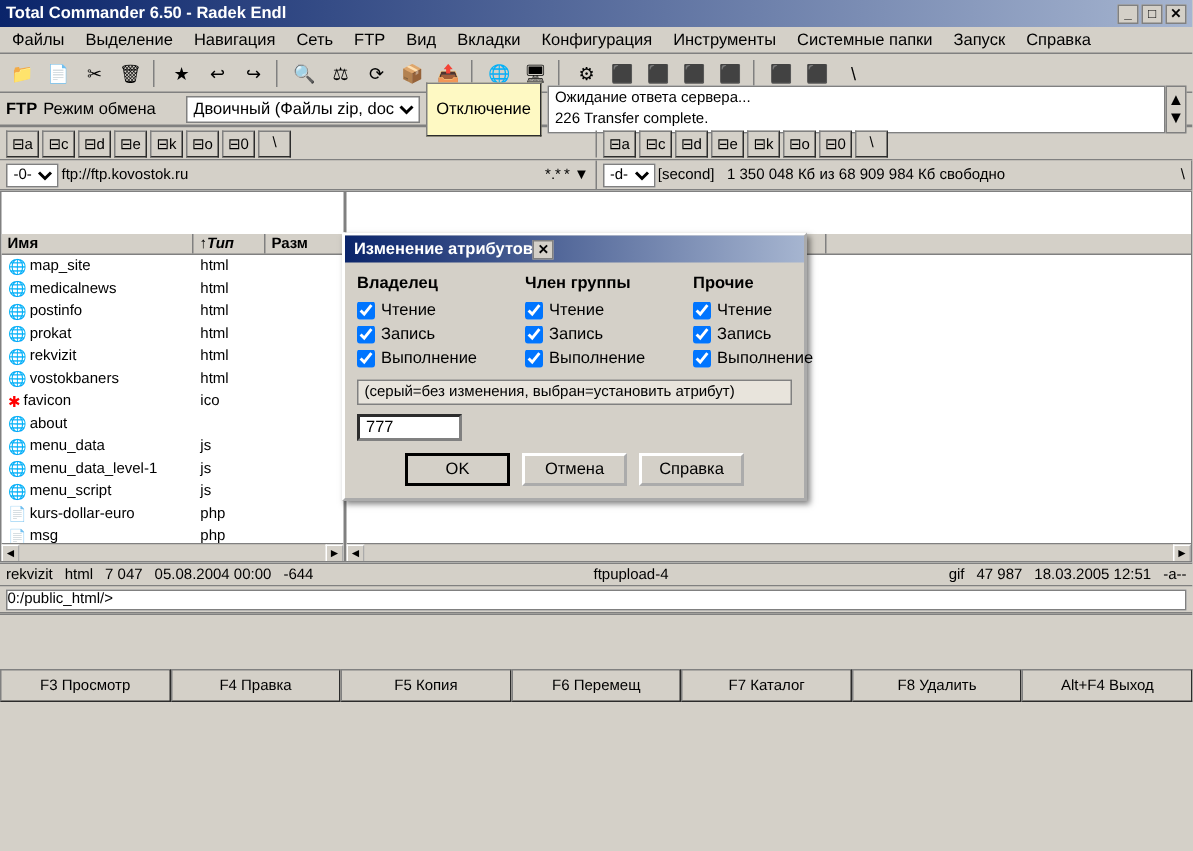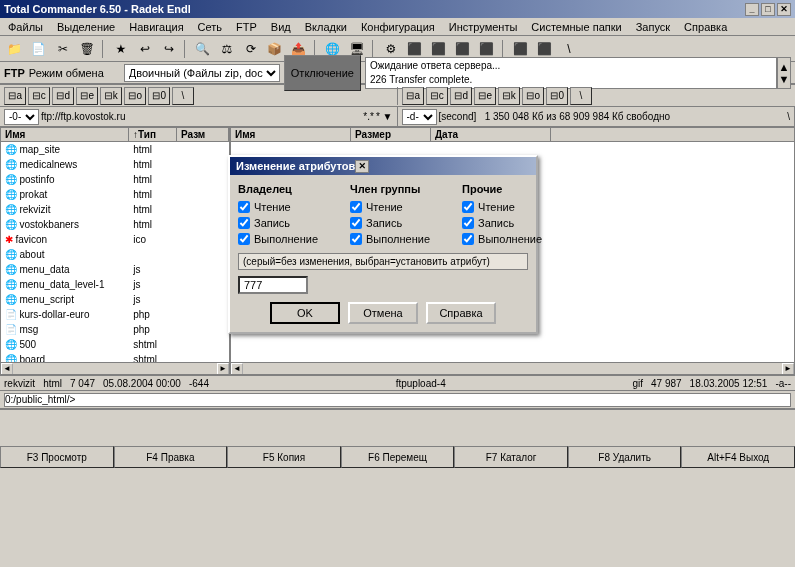--- a/index.html
+++ b/index.html
@@ -98,21 +98,21 @@
     .ftp-mode-label { font-size: 11px; }
     .ftp-select {
       height: 18px;
       font-size: 11px;
       background: white;
       border: 1px solid #808080;
       margin-left: 16px;
     }
     .ftp-disconnect-btn {
       height: 36px;
-      background: #737373;
+      background: #fef9c3;
       border: 1px outset #808080;
       font-size: 11px;
       padding: 0 6px;
       cursor: pointer;
     }
     .ftp-status-box {
       background: white;
       border: 1px solid #808080;
       flex: 1;
       height: 32px;
@@ -202,28 +202,29 @@
       border: 1px solid #808080;
       background: white;
       overflow: hidden;
     }
     .panel-header {
       display: flex;
       background: #d4d0c8;
       border-bottom: 1px solid #808080;
       font-size: 10px;
       font-weight: bold;
+      margin-top: 28px;
     }
     .panel-col {
       padding: 1px 4px;
       border-right: 1px solid #808080;
       cursor: pointer;
     }
     .panel-col.name { width: 150px; }
-    .panel-col.type { width: 55px; }
+    .panel-col.type { width: 55px; font-style: italic; }
     .panel-col.size { width: 60px; }
     .panel-files {
       flex: 1;
       overflow-y: auto;
       overflow-x: hidden;
     }
     .file-row {
       display: flex;
       font-size: 10px;
       height: 15px;

